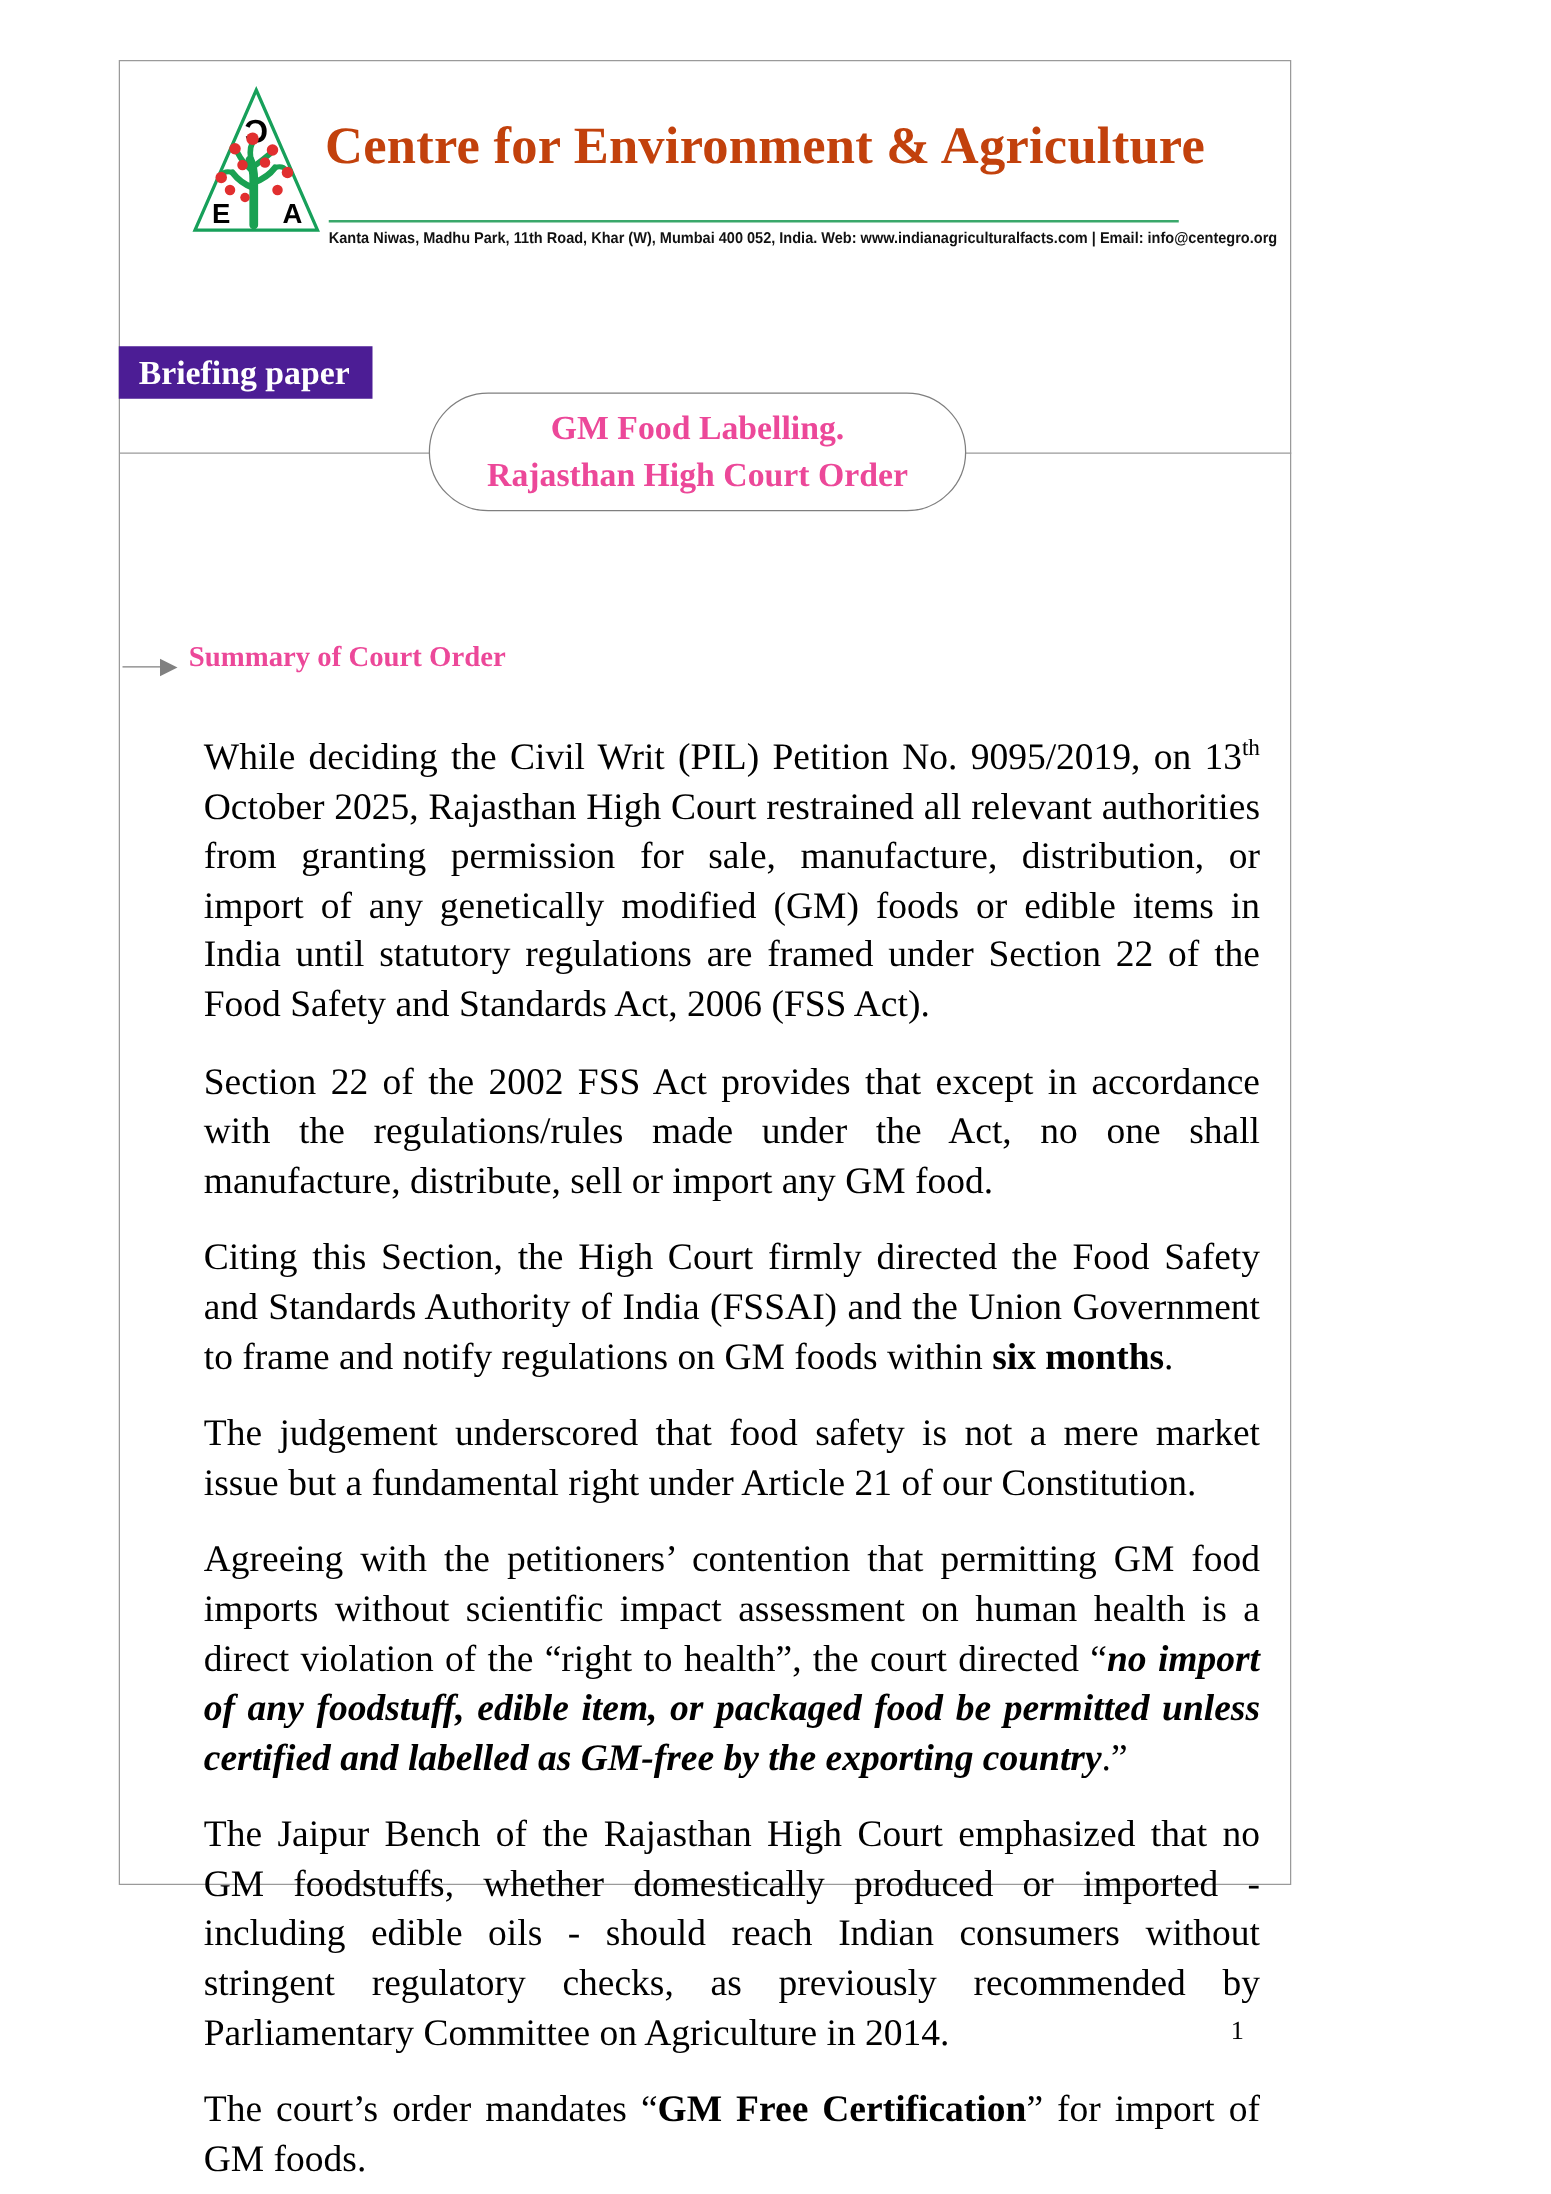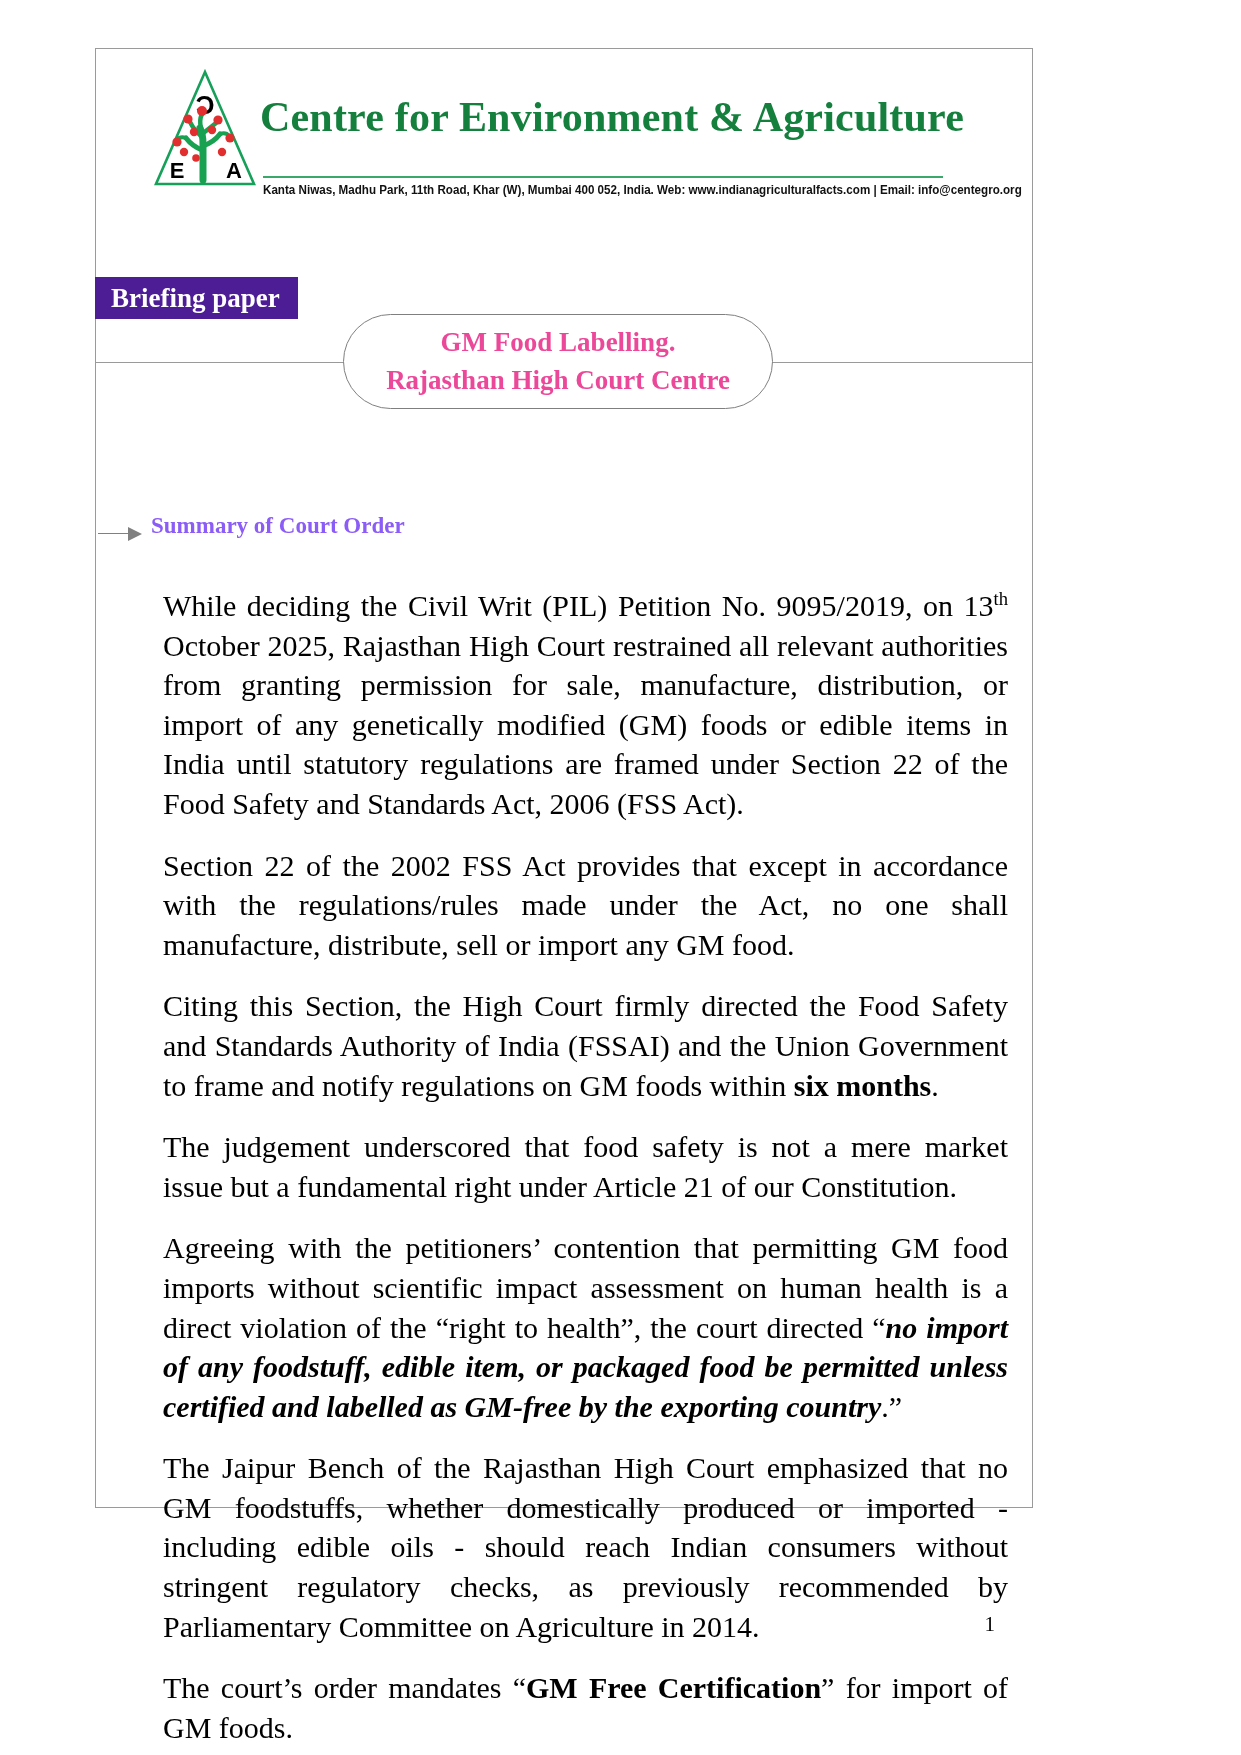--- a/index.html
+++ b/index.html
@@ -59,21 +59,21 @@
     height: 125px;
   }
   .org-title {
     position: absolute;
     left: 110px;
     top: 27px;
     font-family: "Liberation Serif", serif;
     font-weight: bold;
     font-size: 42px;
     letter-spacing: 0.2px;
-    color: #15803d;
+    color: #c2410c;
     white-space: nowrap;
   }
   .org-rule {
     position: absolute;
     left: 113px;
     top: 110px;
     width: 680px;
     height: 0;
     border-top: 2.5px solid #3aa86b;
   }
@@ -164,21 +164,21 @@
     border-bottom: 7px solid transparent;
     border-left: 14px solid #808080;
   }
   .section-title {
     position: absolute;
     left: 55px;
     top: 0;
     font-family: "Liberation Serif", serif;
     font-weight: bold;
     font-size: 23px;
-    color: #8b5cf6;
+    color: #ec4899;
     white-space: nowrap;
   }
 
   
   .body-copy {
     position: absolute;
     left: 163px;
     top: 586px;
     width: 845px;
     font-family: "Liberation Serif", serif;
@@ -261,21 +261,21 @@
 
     <div class="org-title">Centre for Environment &amp; Agriculture</div>
     <div class="org-rule"></div>
     <div class="org-address">Kanta Niwas, Madhu Park, 11th Road, Khar (W), Mumbai 400 052, India. Web: www.indianagriculturalfacts.com | Email: info@centegro.org</div>
   </div>
 
   <div class="badge">Briefing paper</div>
 
   <div class="title-oval">
     <div class="title-line">GM Food Labelling.</div>
-    <div class="title-line">Rajasthan High Court Centre</div>
+    <div class="title-line">Rajasthan High Court Order</div>
   </div>
 
   <div class="section-head">
     <div class="arrow-wrap">
       <div class="arrow-line"></div>
       <div class="arrow-head"></div>
     </div>
     <div class="section-title">Summary of Court Order</div>
   </div>
 

